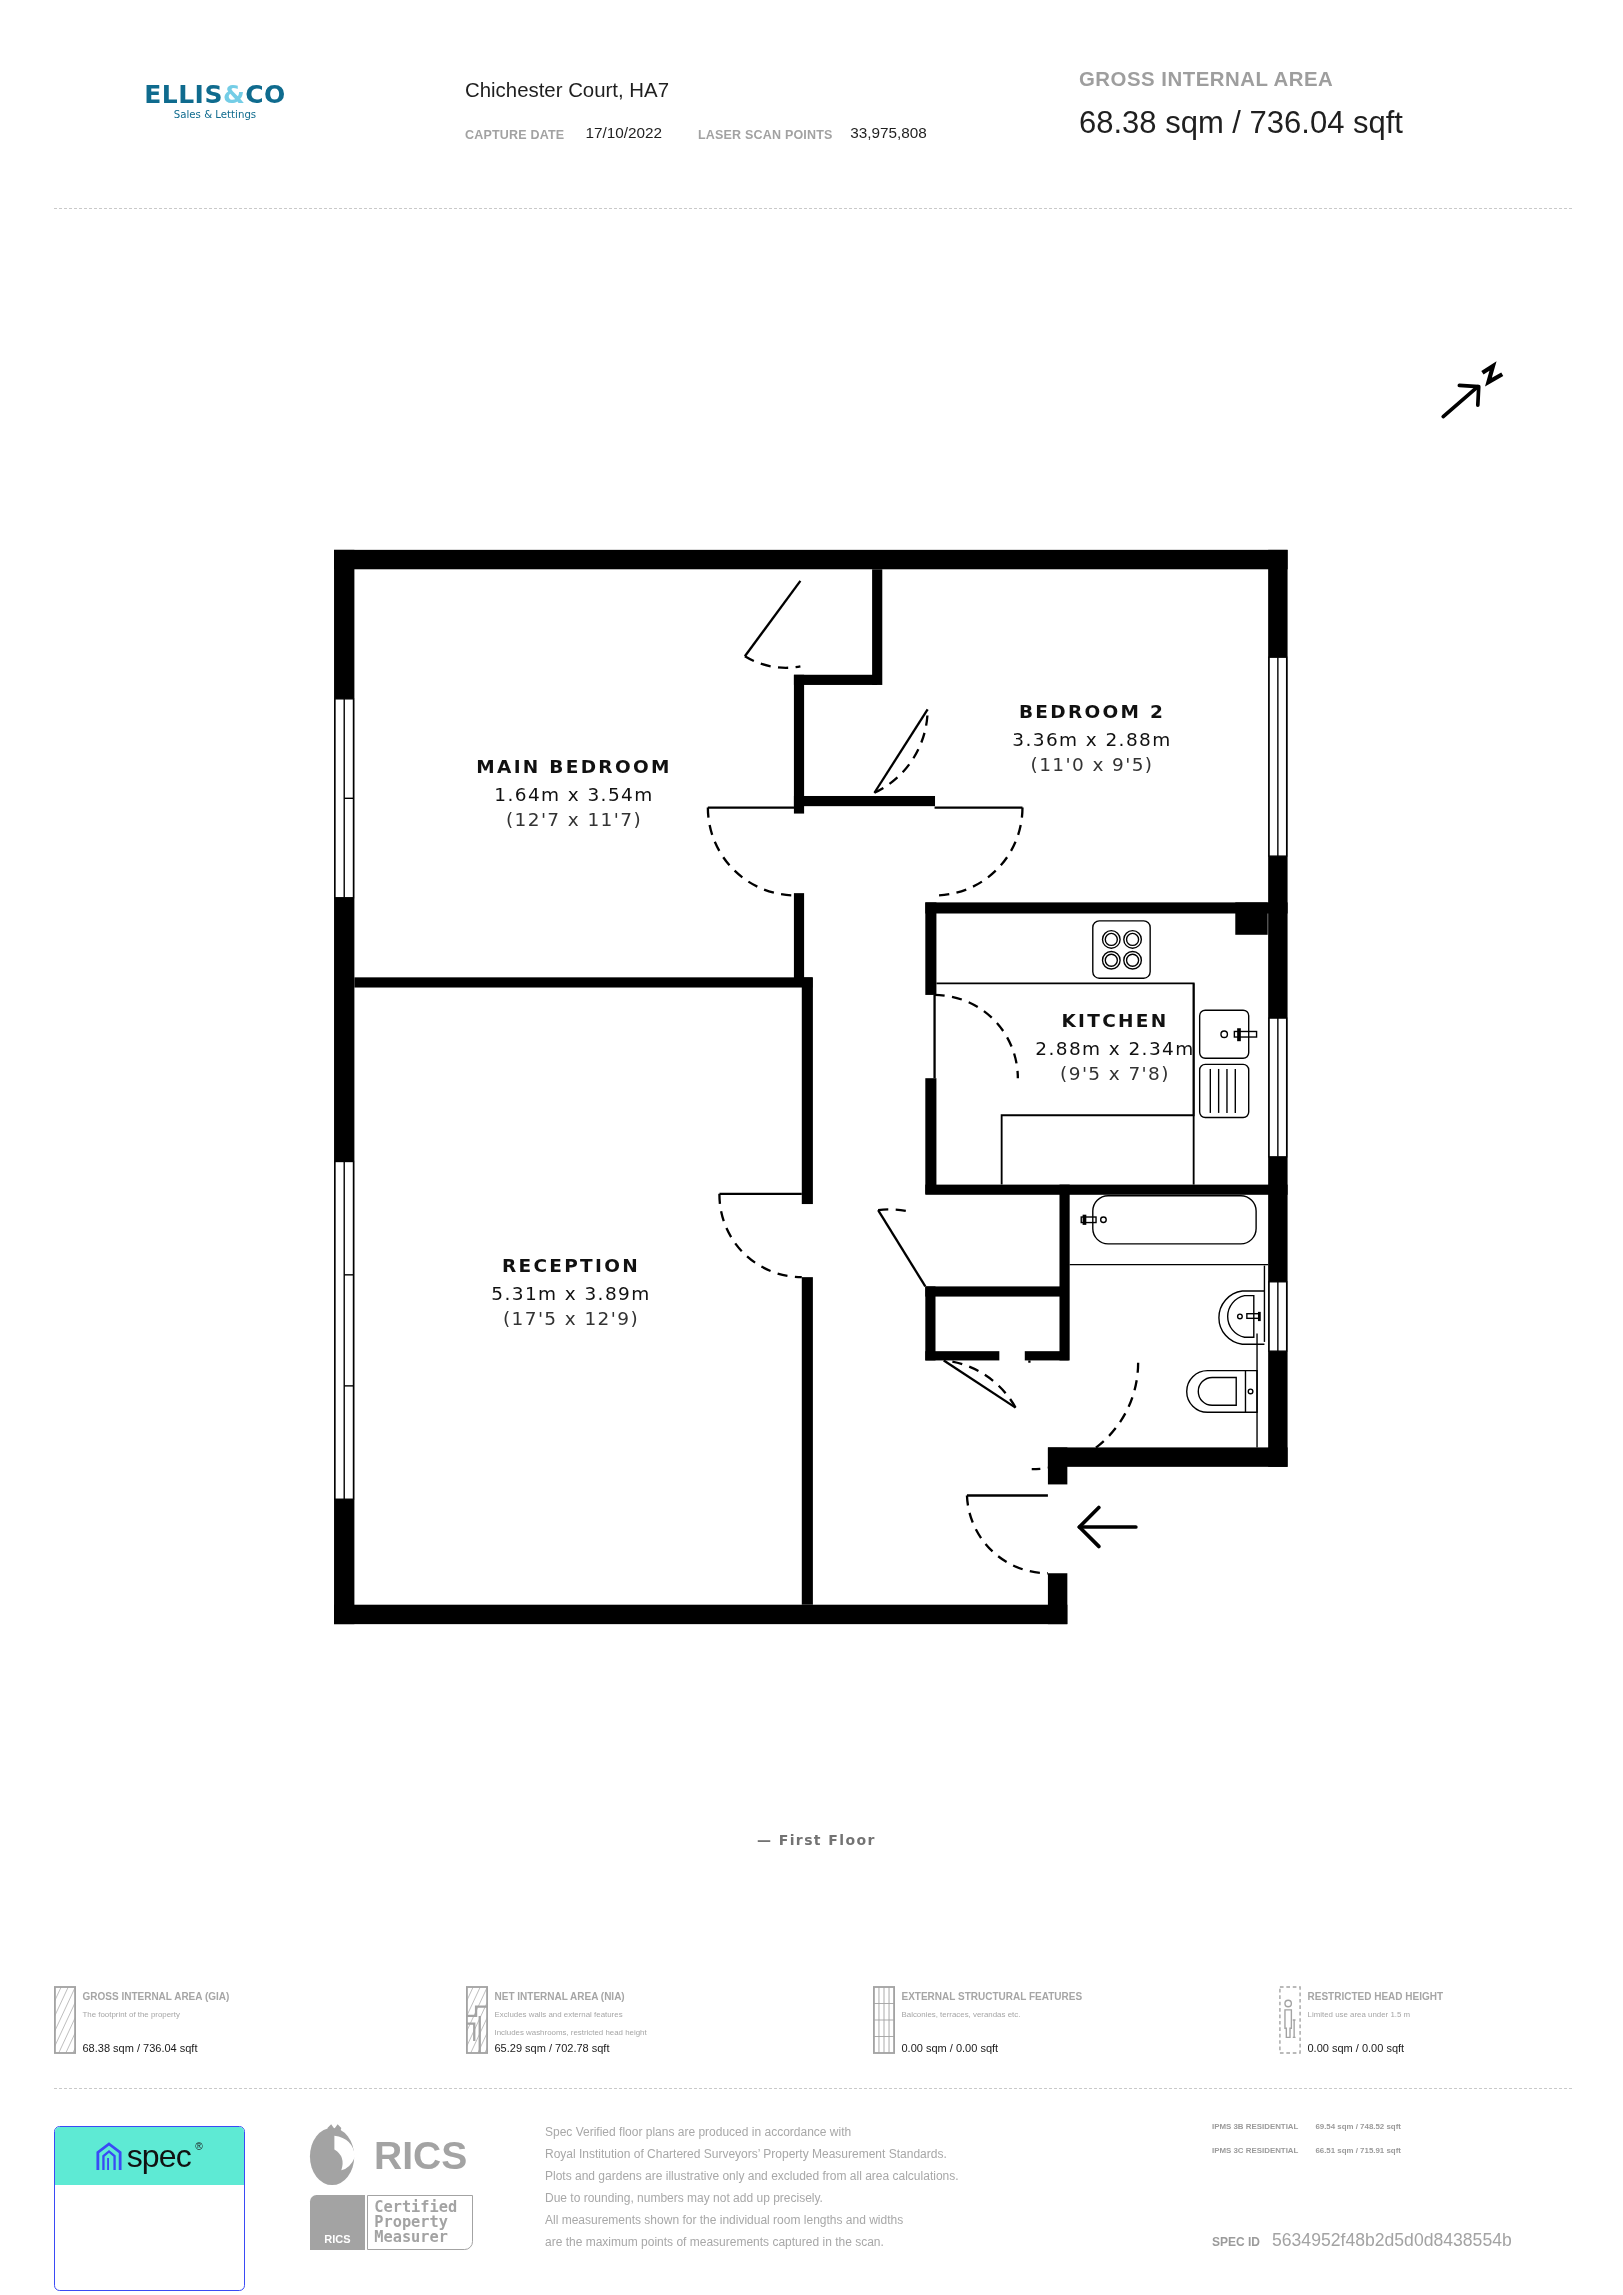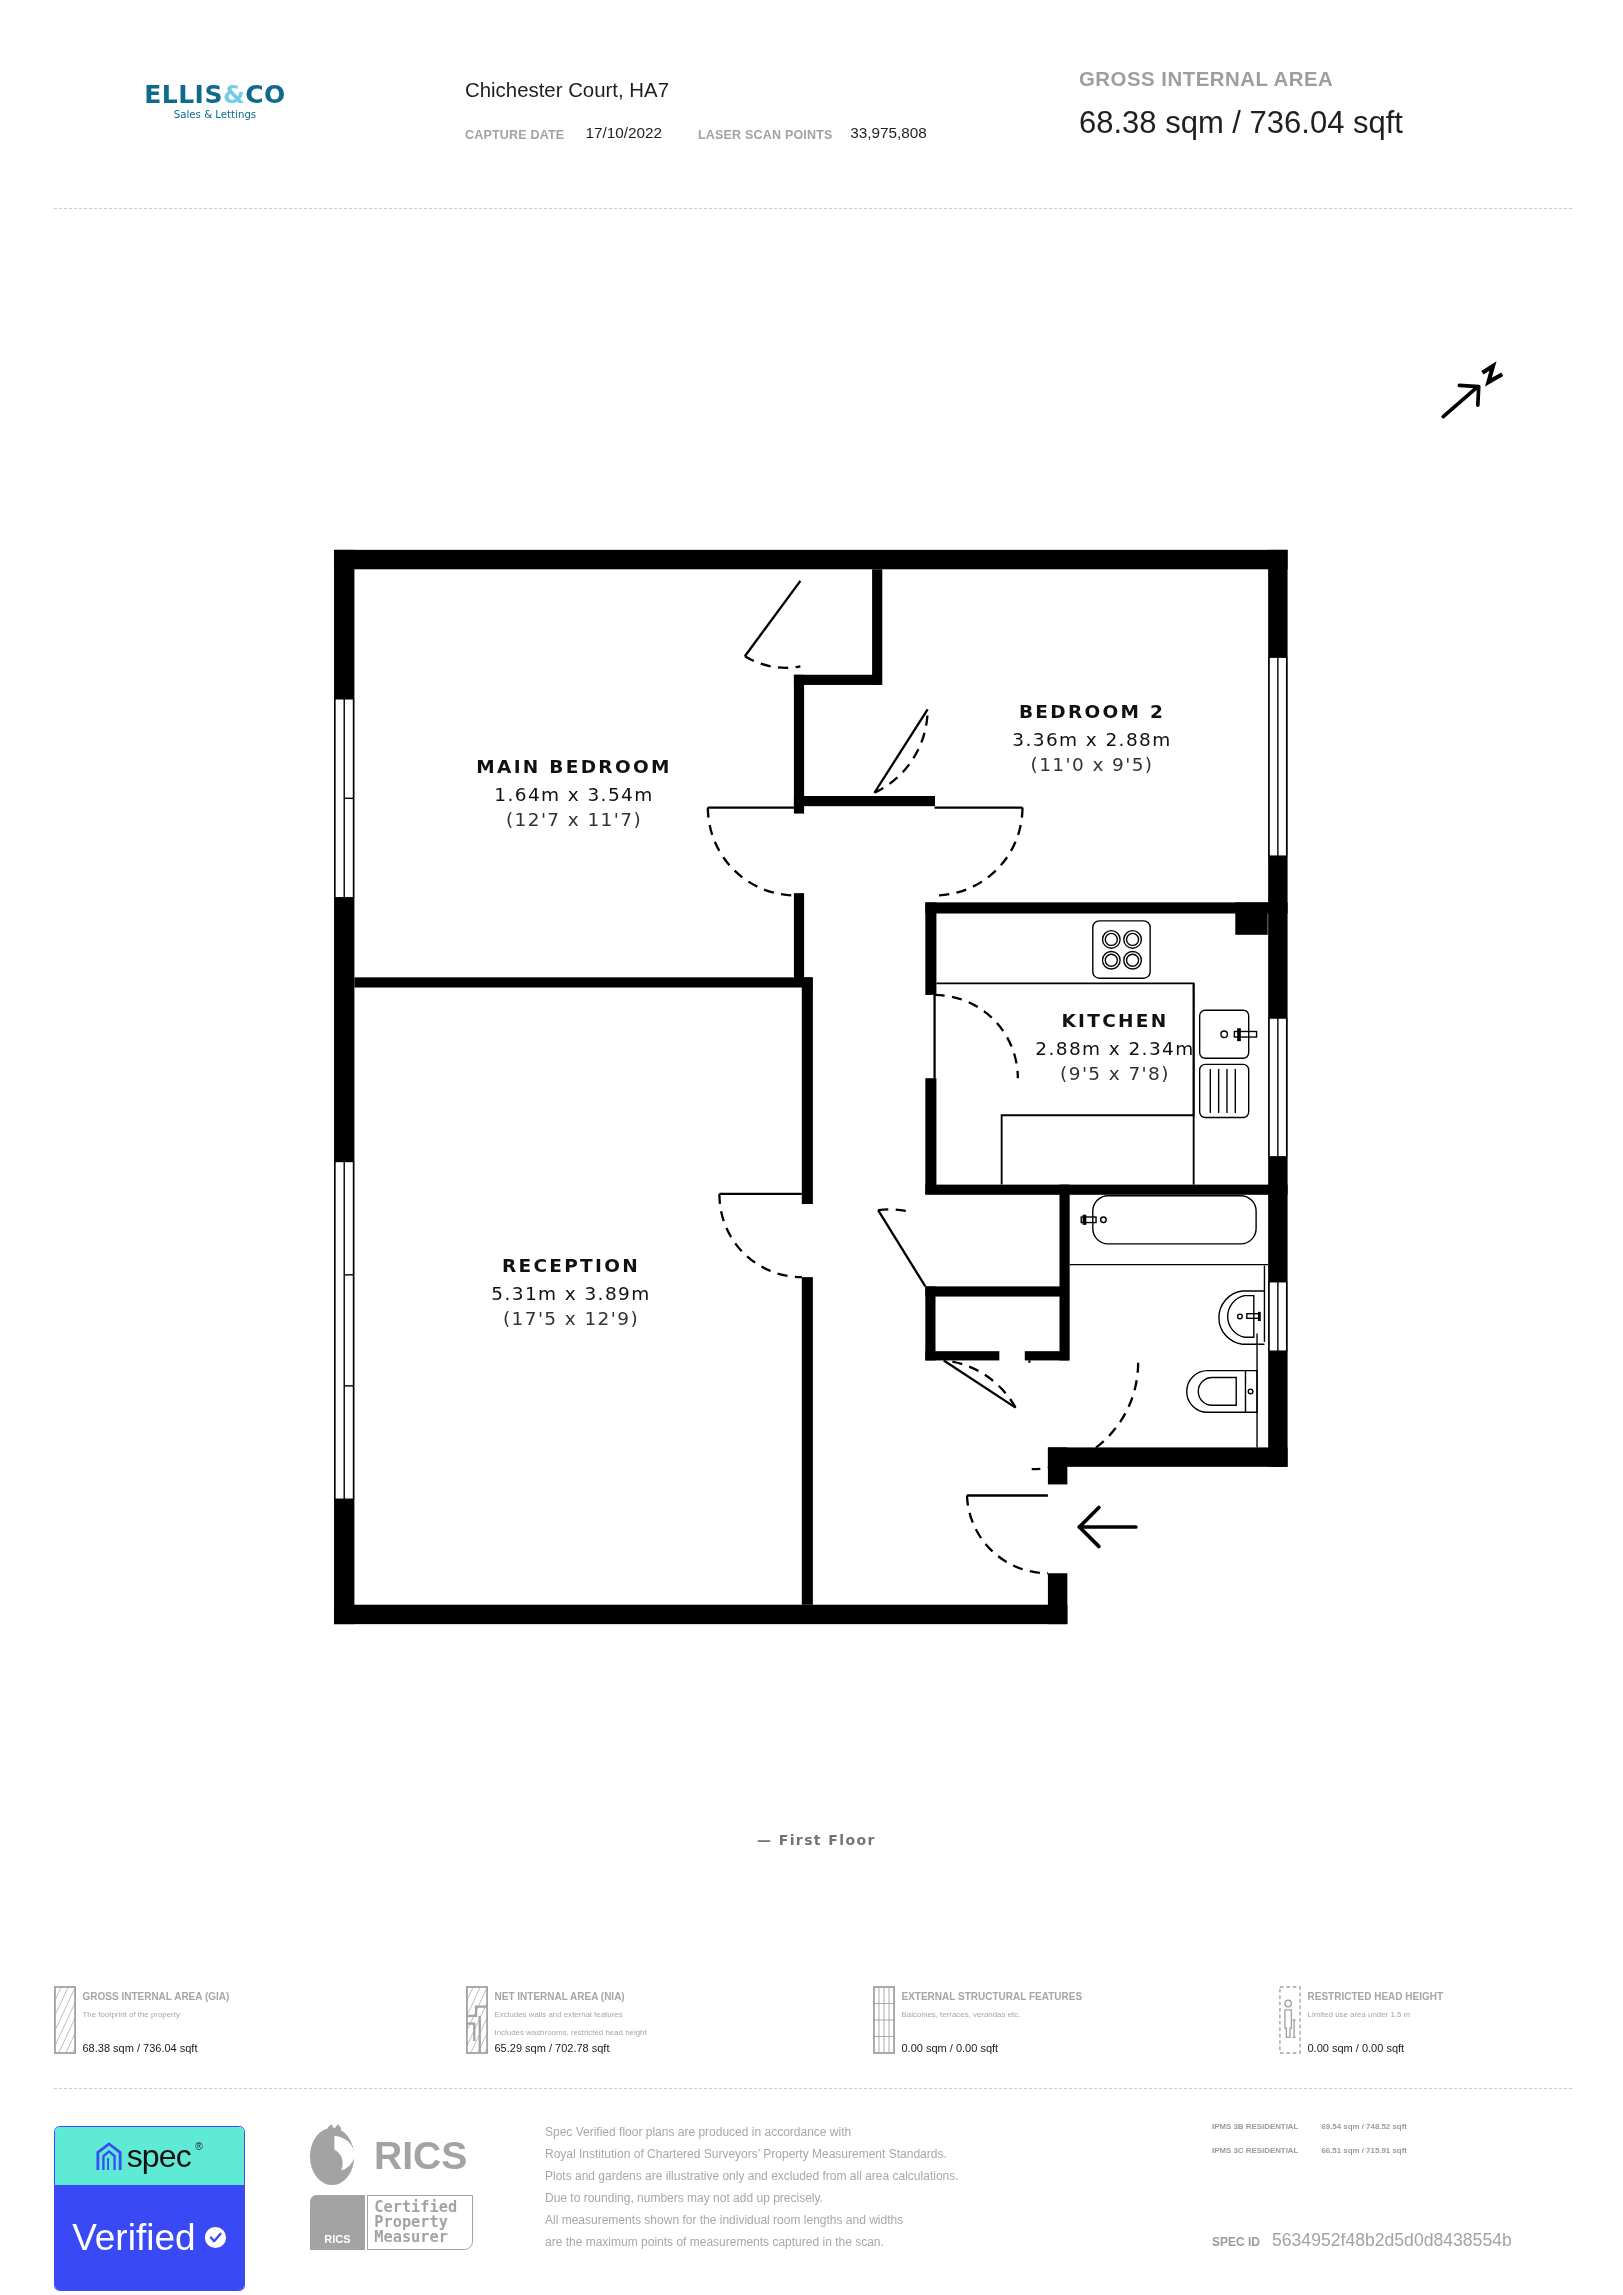--- a/index.html
+++ b/index.html
@@ -19,21 +19,21 @@
   .room-name { font-size:18.5px; font-weight:bold; letter-spacing:2.3px; }
   .room-dim { font-size:18.5px; letter-spacing:1.4px; margin-top:6.5px; }
   .room-imp { font-size:18.5px; letter-spacing:1.4px; margin-top:4.6px; color:#333; }
   .floor-label { font-family:"DejaVu Sans", sans-serif; font-size:14px; font-weight:bold; letter-spacing:1.4px; color:#737373; }
   .legend-title { font-size:10px; color:#a6a6a6; font-weight:bold; }
   .legend-desc { font-size:7.9px; color:#a6a6a6; margin-top:8.3px; }
   .legend-desc2 { font-size:7.9px; color:#a6a6a6; margin-top:9.3px; }
   .legend-value { font-size:11px; color:#1a1a1a; }
   .disclaimer-line { font-size:12px; color:#a8a8a8; line-height:22px; }
   .ipms { font-size:7.9px; color:#9b9b9b; font-weight:bold; }
-  .ipms span.v { margin-left:23px; }
+  .ipms span.v { margin-left:17px; }
   .spec-id-label { font-size:12px; color:#9b9b9b; font-weight:bold; }
   .spec-id-val { font-size:17.6px; color:#a3a3a3; margin-left:12px; }
   .spec-badge { width:189px; height:163px; border:1.4px solid #3a4af5; border-radius:5.6px; overflow:hidden; }
   .spec-top { height:58px; background:#5eead4; display:flex; align-items:center; justify-content:center; gap:4.6px; }
   .spec-word { font-size:32px; color:#111; letter-spacing:-0.9px; }
   .spec-bottom { height:105px; background:#3949f6; display:flex; align-items:center; justify-content:center; gap:8.3px; }
   .verified-word { font-size:37px; color:#fff; }
   .rics-word { font-size:39px; font-weight:bold; color:#a3a3a3; }
   .rics-cert { font-size:15.3px; color:#a3a3a3; font-weight:bold; line-height:15px; font-family:"DejaVu Sans Mono", monospace; }
 </style>
@@ -313,27 +313,20 @@
 <div class="abs spec-badge" style="left:54px;top:2126px;">
   <div class="spec-top">
     <svg width="26" height="29" viewBox="0 0 56 62">
       <path d="M4 60 V22 L28 4 L52 22 V60" fill="none" stroke="#3a4af5" stroke-width="6"></path>
       <path d="M16 60 V30 L28 20 L40 30 V60" fill="none" stroke="#3a4af5" stroke-width="5"></path>
       <path d="M26 60 V34" stroke="#3a4af5" stroke-width="4"></path>
     </svg>
     <span class="spec-word">spec</span>
       <sup style="font-size:10.2px;margin-top:-18.5px;">®</sup>
   </div>
-  <div class="spec-bottom">
-    <span class="verified-word">Verified</span>
-    <svg width="23" height="23" viewBox="0 0 50 50">
-      <circle cx="25" cy="25" r="23" fill="#fff"></circle>
-      <polyline points="15,25 22,33 36,17" fill="none" stroke="#3949f6" stroke-width="5" stroke-linecap="round" stroke-linejoin="round"></polyline>
-    </svg>
-  </div>
 </div>
 
 <div class="abs" style="left:309px;top:2119px;width:176px;height:130px;">
   <svg width="60" height="65" viewBox="0 0 130 140" style="position:absolute;left:0;top:4.6px;">
     <ellipse cx="50" cy="70" rx="48" ry="62" fill="#a3a3a3"></ellipse>
     <path d="M55 25 Q95 30 100 70 Q90 95 70 100 Q80 70 55 55 Z" fill="#fff"></path>
     <path d="M40 8 L48 0 L55 10 L62 0 L70 8 L66 22 H44 Z" fill="#a3a3a3"></path>
   </svg>
   <span class="rics-word" style="position:absolute;left:65px;top:15px;">RICS</span>
   <div style="position:absolute;left:0.9px;top:76px;width:163px;height:55px;display:flex;">

